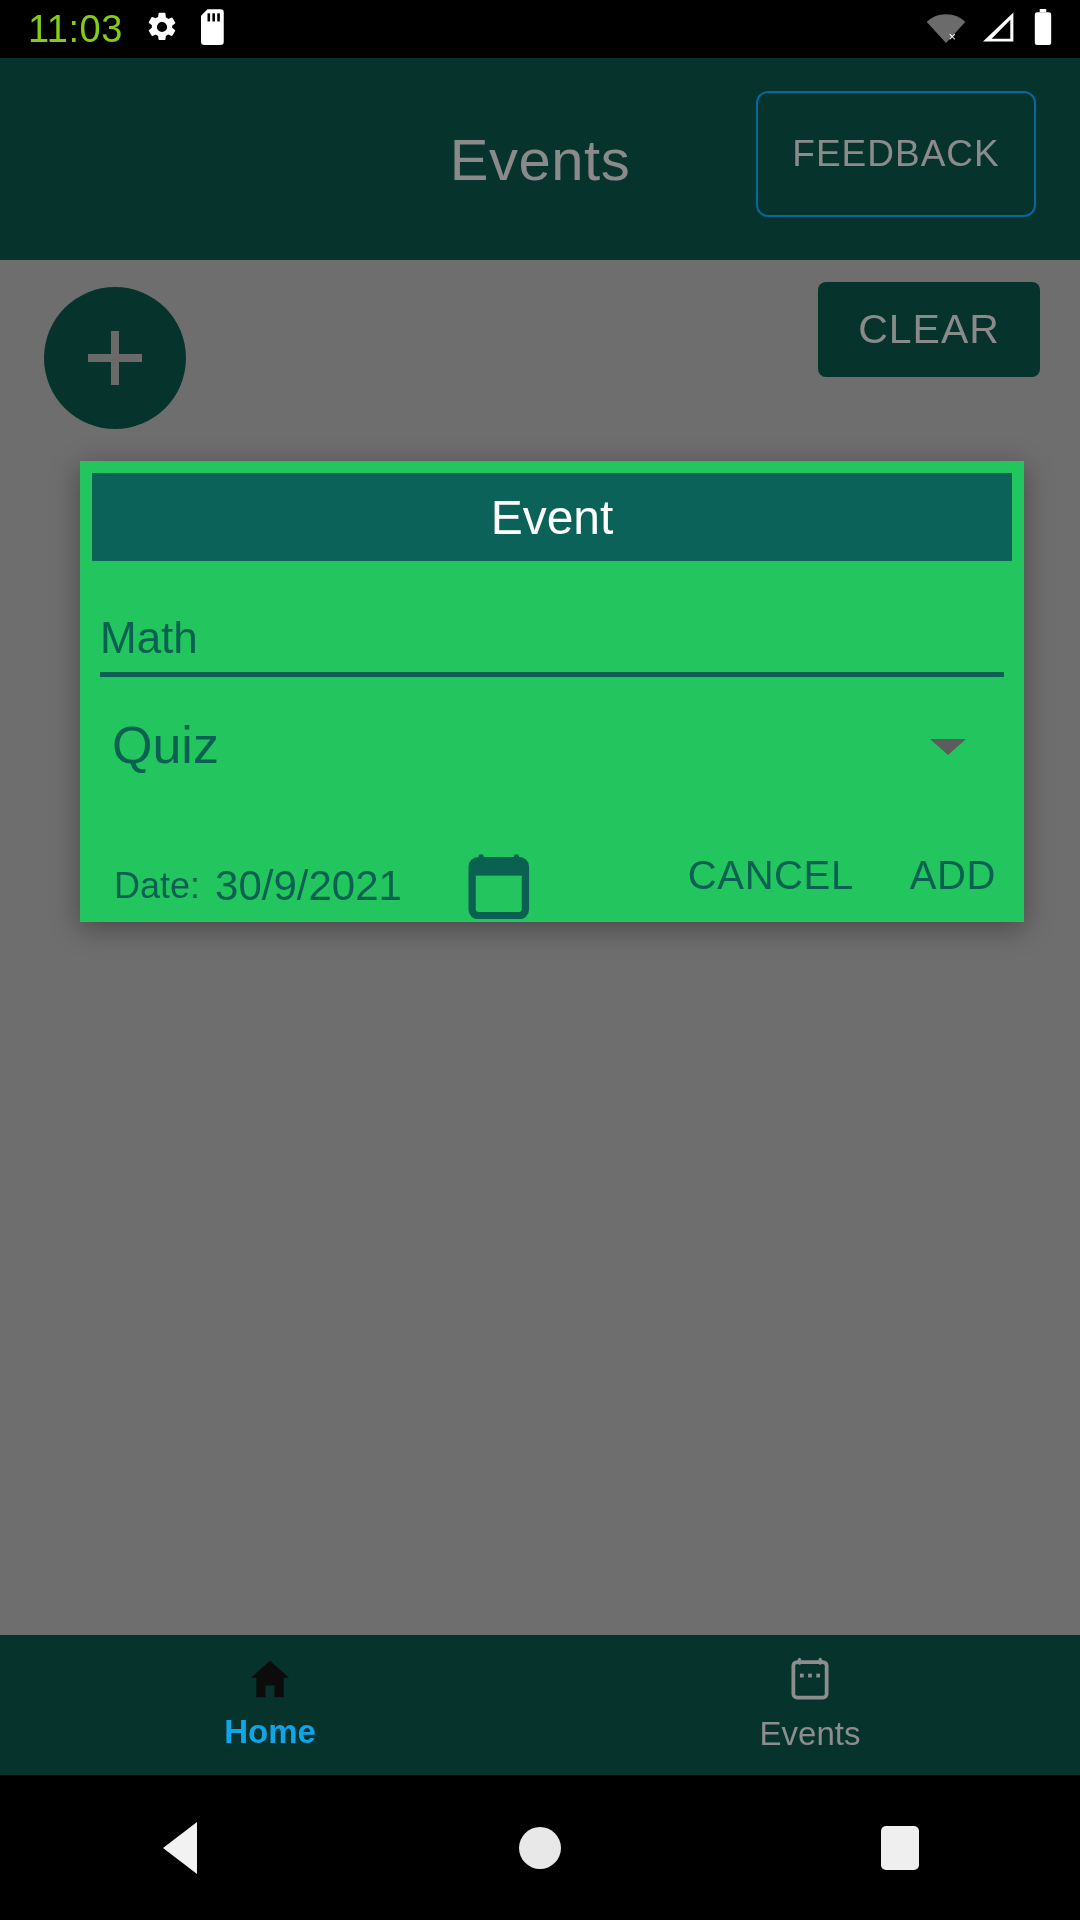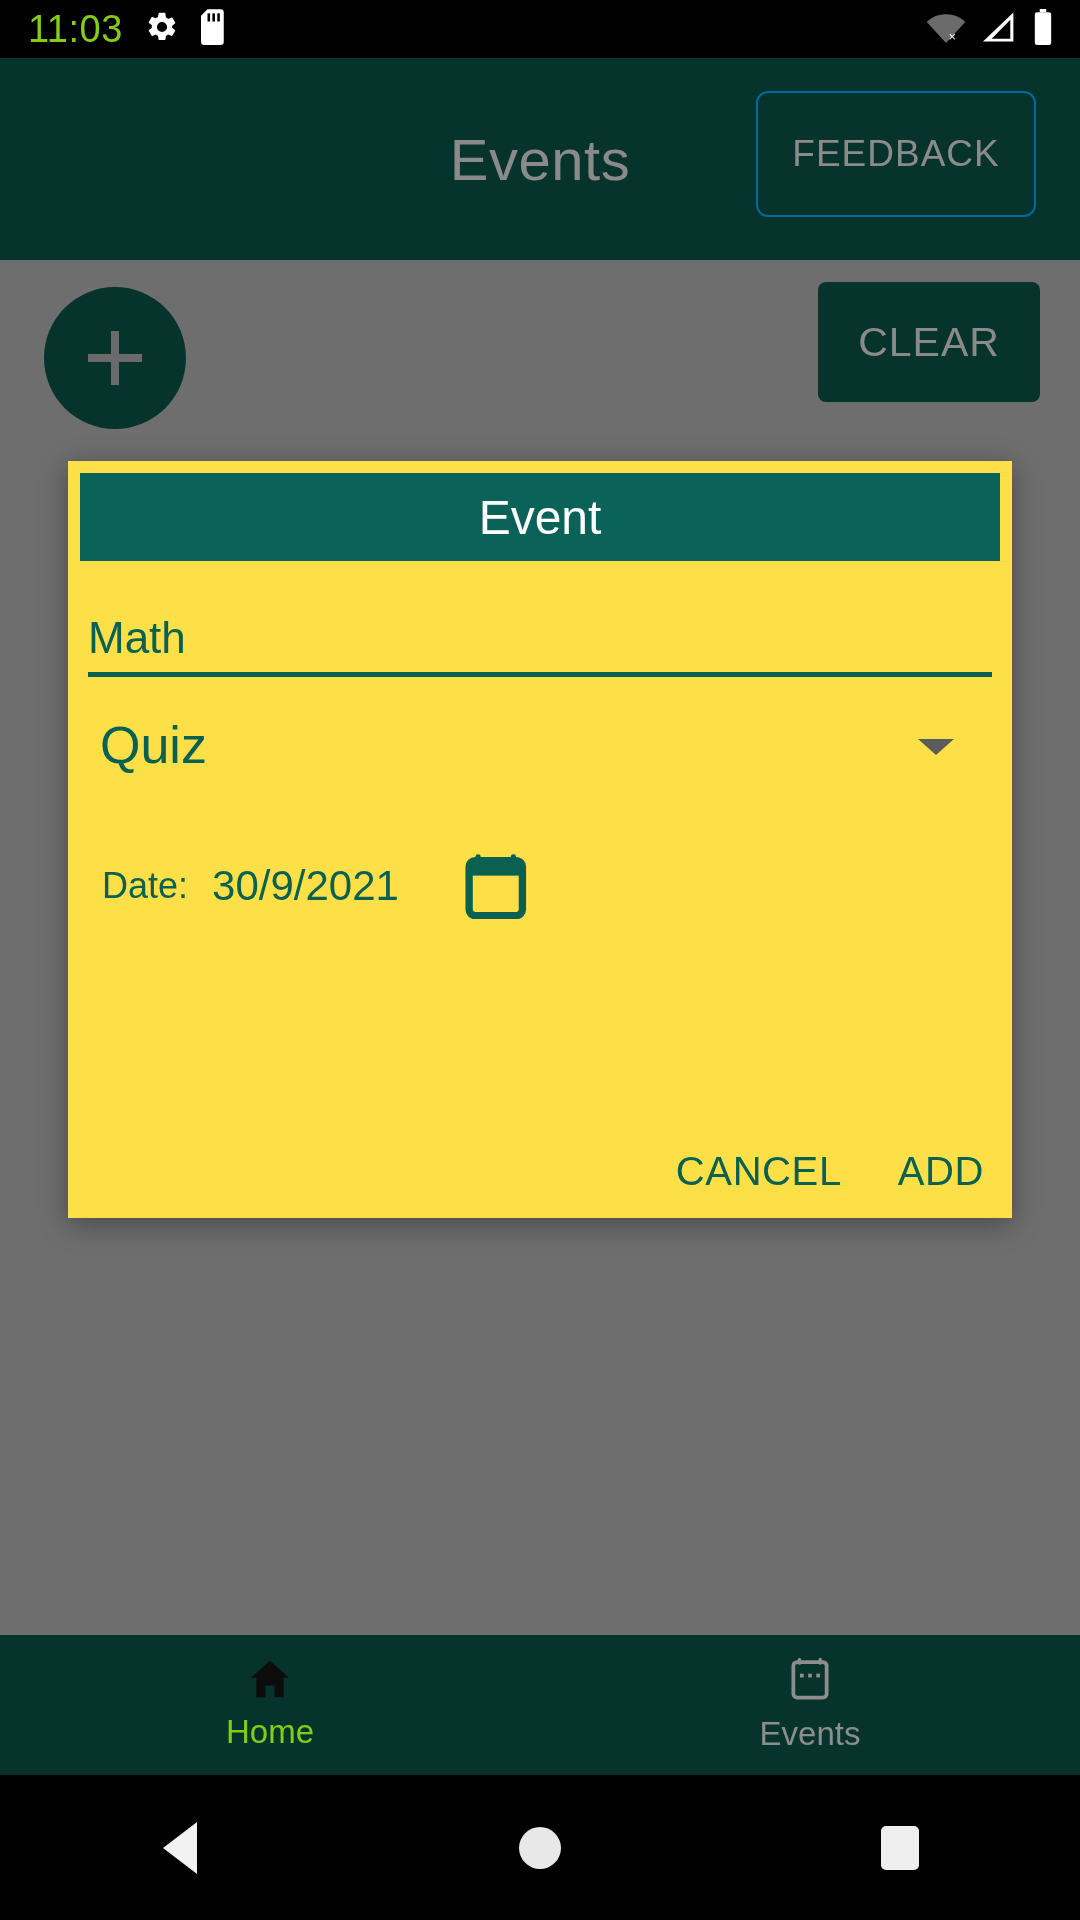--- a/index.html
+++ b/index.html
@@ -53,30 +53,30 @@
     position: relative; width: 54px; height: 54px;
   }
   .fab-plus::before, .fab-plus::after {
     content: ""; position: absolute; background: #6a6a6a;
   }
   .fab-plus::before { left: 0; top: 23px; width: 54px; height: 8px; }
   .fab-plus::after  { top: 0; left: 23px; height: 54px; width: 8px; }
 
   .clear-btn {
     position: absolute; right: 40px; top: 22px;
-    width: 222px; height: 120px; border-radius: 8px;
+    width: 222px; height: 95px; border-radius: 8px;
     background: #06342d; color: #8a8a8a; font-size: 41px; letter-spacing: 1px;
     display: flex; align-items: center; justify-content: center;
   }
 
   
   .dialog {
-    position: absolute; left: 68px; top: 461px;
-    width: 944px; height: 757px;
-    background: #fde047;
+    position: absolute; left: 80px; top: 461px;
+    width: 944px; height: 461px;
+    background: #22c55e;
     box-shadow: 0 6px 26px rgba(0,0,0,0.35);
   }
   .dialog-header {
     position: absolute; left: 12px; top: 12px;
     width: 920px; height: 88px;
     background: #0a6258;
     display: flex; align-items: center; justify-content: center;
   }
   .dialog-title { color: #ffffff; font-size: 48px; font-weight: 400; }
 
@@ -105,21 +105,21 @@
     border-left: 18px solid transparent;
     border-right: 18px solid transparent;
     border-top: 16px solid #5c5c5c;
   }
 
   .date-row {
     position: absolute; left: 20px; top: 380px; width: 904px; height: 90px;
     display: flex; align-items: center;
   }
   .date-label { color: #0a6152; font-size: 36px; margin-left: 14px; }
-  .date-value { color: #0a6152; font-size: 42px; margin-left: 24px; }
+  .date-value { color: #0a6152; font-size: 42px; margin-left: 15px; }
   .cal-icon { margin-left: 66px; display: flex; align-items: center; }
 
   .dialog-actions {
     position: absolute; right: 28px; bottom: 24px;
     display: flex; align-items: center; gap: 56px;
   }
   .act-btn {
     color: #0a6152; font-size: 40px; letter-spacing: 0.6px; font-weight: 500;
     background: transparent; border: 0; font-family: Liberation Sans, sans-serif;
   }
@@ -127,21 +127,21 @@
   
   .bottomnav {
     position: absolute; left: 0; top: 1635px; width: 1080px; height: 140px;
     background: #06342d; display: flex;
   }
   .navitem {
     flex: 1; display: flex; flex-direction: column;
     align-items: center; justify-content: center; gap: 10px;
   }
   .nav-label { font-size: 33px; }
-  .nav-sel .nav-label { color: #84cc16; }
+  .nav-sel .nav-label { color: #0ea5e9; font-weight: bold; }
   .nav-unsel .nav-label { color: #8d8d8d; }
 
   
   .sysnav {
     position: absolute; left: 0; top: 1775px; width: 1080px; height: 145px;
     background: #000; display: flex; align-items: center;
   }
   .sysbtn { flex: 1; display: flex; align-items: center; justify-content: center; }
   .sb-back {
     width: 0; height: 0;

